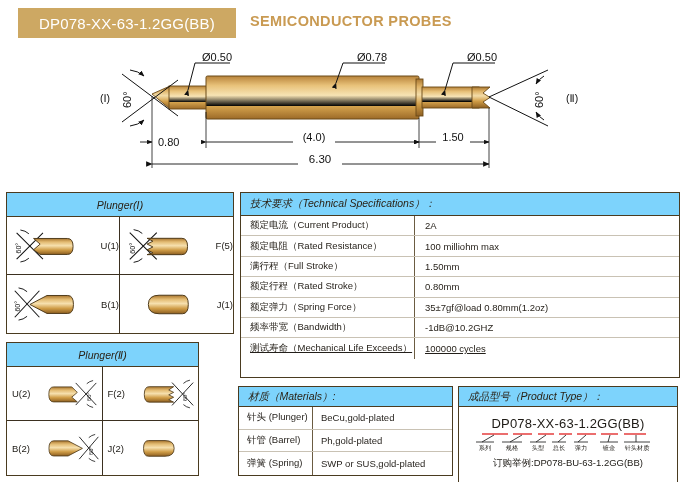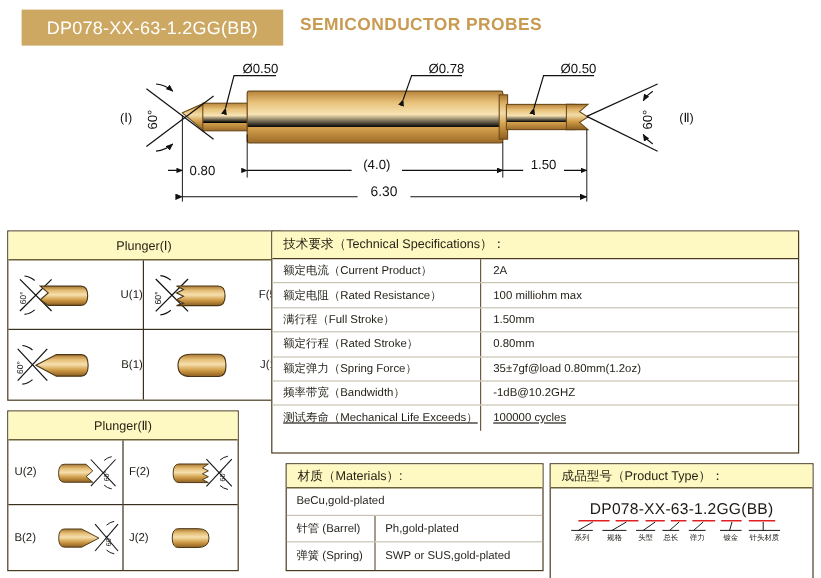--- a/index.html
+++ b/index.html
@@ -23,23 +23,24 @@
     color:#c99a52;font-size:14.5px;font-weight:bold;letter-spacing:.35px;
   }
 
   
   .drawing{position:absolute;left:100px;top:46px;width:560px;height:135px;}
   .drawing svg{display:block;}
 
   
   .panel{position:absolute;border:1.4px solid #4a3b20;background:#fff;box-sizing:border-box;}
   .panel-head{
-    background:#fef9c3;border-bottom:1.4px solid #4a3b20;
+    background:#7dd3fc;border-bottom:1.4px solid #4a3b20;
     font-size:10.5px;color:#2b2317;display:flex;align-items:center;
     box-sizing:border-box;
+    font-style:italic;
   }
   .panel-head.center{justify-content:center;}
   .panel-head.left{padding-left:9px;}
 
   
   #plungerI{left:6px;top:192px;width:228px;height:142px;}
   #plungerII{left:6px;top:342px;width:193px;height:134px;}
   .pl-head{height:24px;}
   .pl-grid{display:flex;flex-wrap:wrap;height:calc(100% - 24px);}
   .pl-cell{
@@ -49,21 +50,21 @@
   .pl-cell.br{border-right:1.3px solid #3b3020;}
   .pl-cell.bb{border-bottom:1.3px solid #3b3020;}
   .pl-cell svg{display:block;}
   .pl-lab{font-size:9.5px;color:#1d1a15;}
   .cellI{padding-left:4px;}
   .cellI .pl-lab{margin-left:3px;}
   .cellII{padding-left:5px;}
   .cellII .pl-lab{margin-right:3px;}
 
   
-  #specs{left:226px;top:192px;width:440px;height:186px;}
+  #specs{left:240px;top:192px;width:440px;height:186px;}
   .sp-head{height:23px;}
   .sp-row{display:flex;height:20.4px;border-bottom:1px solid #c9c2b4;box-sizing:border-box;}
   .sp-row:last-child{border-bottom:none;text-decoration:underline;}
   .sp-k{
     width:174px;box-sizing:border-box;padding-left:9px;
     display:flex;align-items:center;font-size:9.5px;color:#221d16;
     border-right:1.2px solid #6b5c42;
   }
   .sp-v{
     flex:1;box-sizing:border-box;padding-left:10px;
@@ -327,20 +328,21 @@
     </div>
     <div class="sp-row">
       <div class="sp-k">测试寿命（Mechanical Life Exceeds）</div>
       <div class="sp-v">100000 cycles</div>
     </div>
   </div>
 
   <div class="panel" id="materials">
     <div class="panel-head mt-head left">材质（Materials）:</div>
     <div class="mt-row">
+      <div class="mt-k">针头 (Plunger)</div>
       <div class="mt-v">BeCu,gold-plated</div>
     </div>
     <div class="mt-row">
       <div class="mt-k">针管 (Barrel)</div>
       <div class="mt-v">Ph,gold-plated</div>
     </div>
     <div class="mt-row">
       <div class="mt-k">弹簧 (Spring)</div>
       <div class="mt-v">SWP or SUS,gold-plated</div>
     </div>
@@ -382,16 +384,17 @@
 
           <text class="anno-lab" x="17" y="17" text-anchor="middle">系列</text>
           <text class="anno-lab" x="44" y="17" text-anchor="middle">规格</text>
           <text class="anno-lab" x="70" y="17" text-anchor="middle">头型</text>
           <text class="anno-lab" x="91" y="17" text-anchor="middle">总长</text>
           <text class="anno-lab" x="113" y="17" text-anchor="middle">弹力</text>
           <text class="anno-lab" x="141" y="17" text-anchor="middle">镀金</text>
           <text class="anno-lab" x="169" y="17" text-anchor="middle">针头材质</text>
         </svg>
       </div>
+      <div class="pt-order">订购举例:DP078-BU-63-1.2GG(BB)</div>
     </div>
   </div>
 
 </div>
 
 </body></html>

